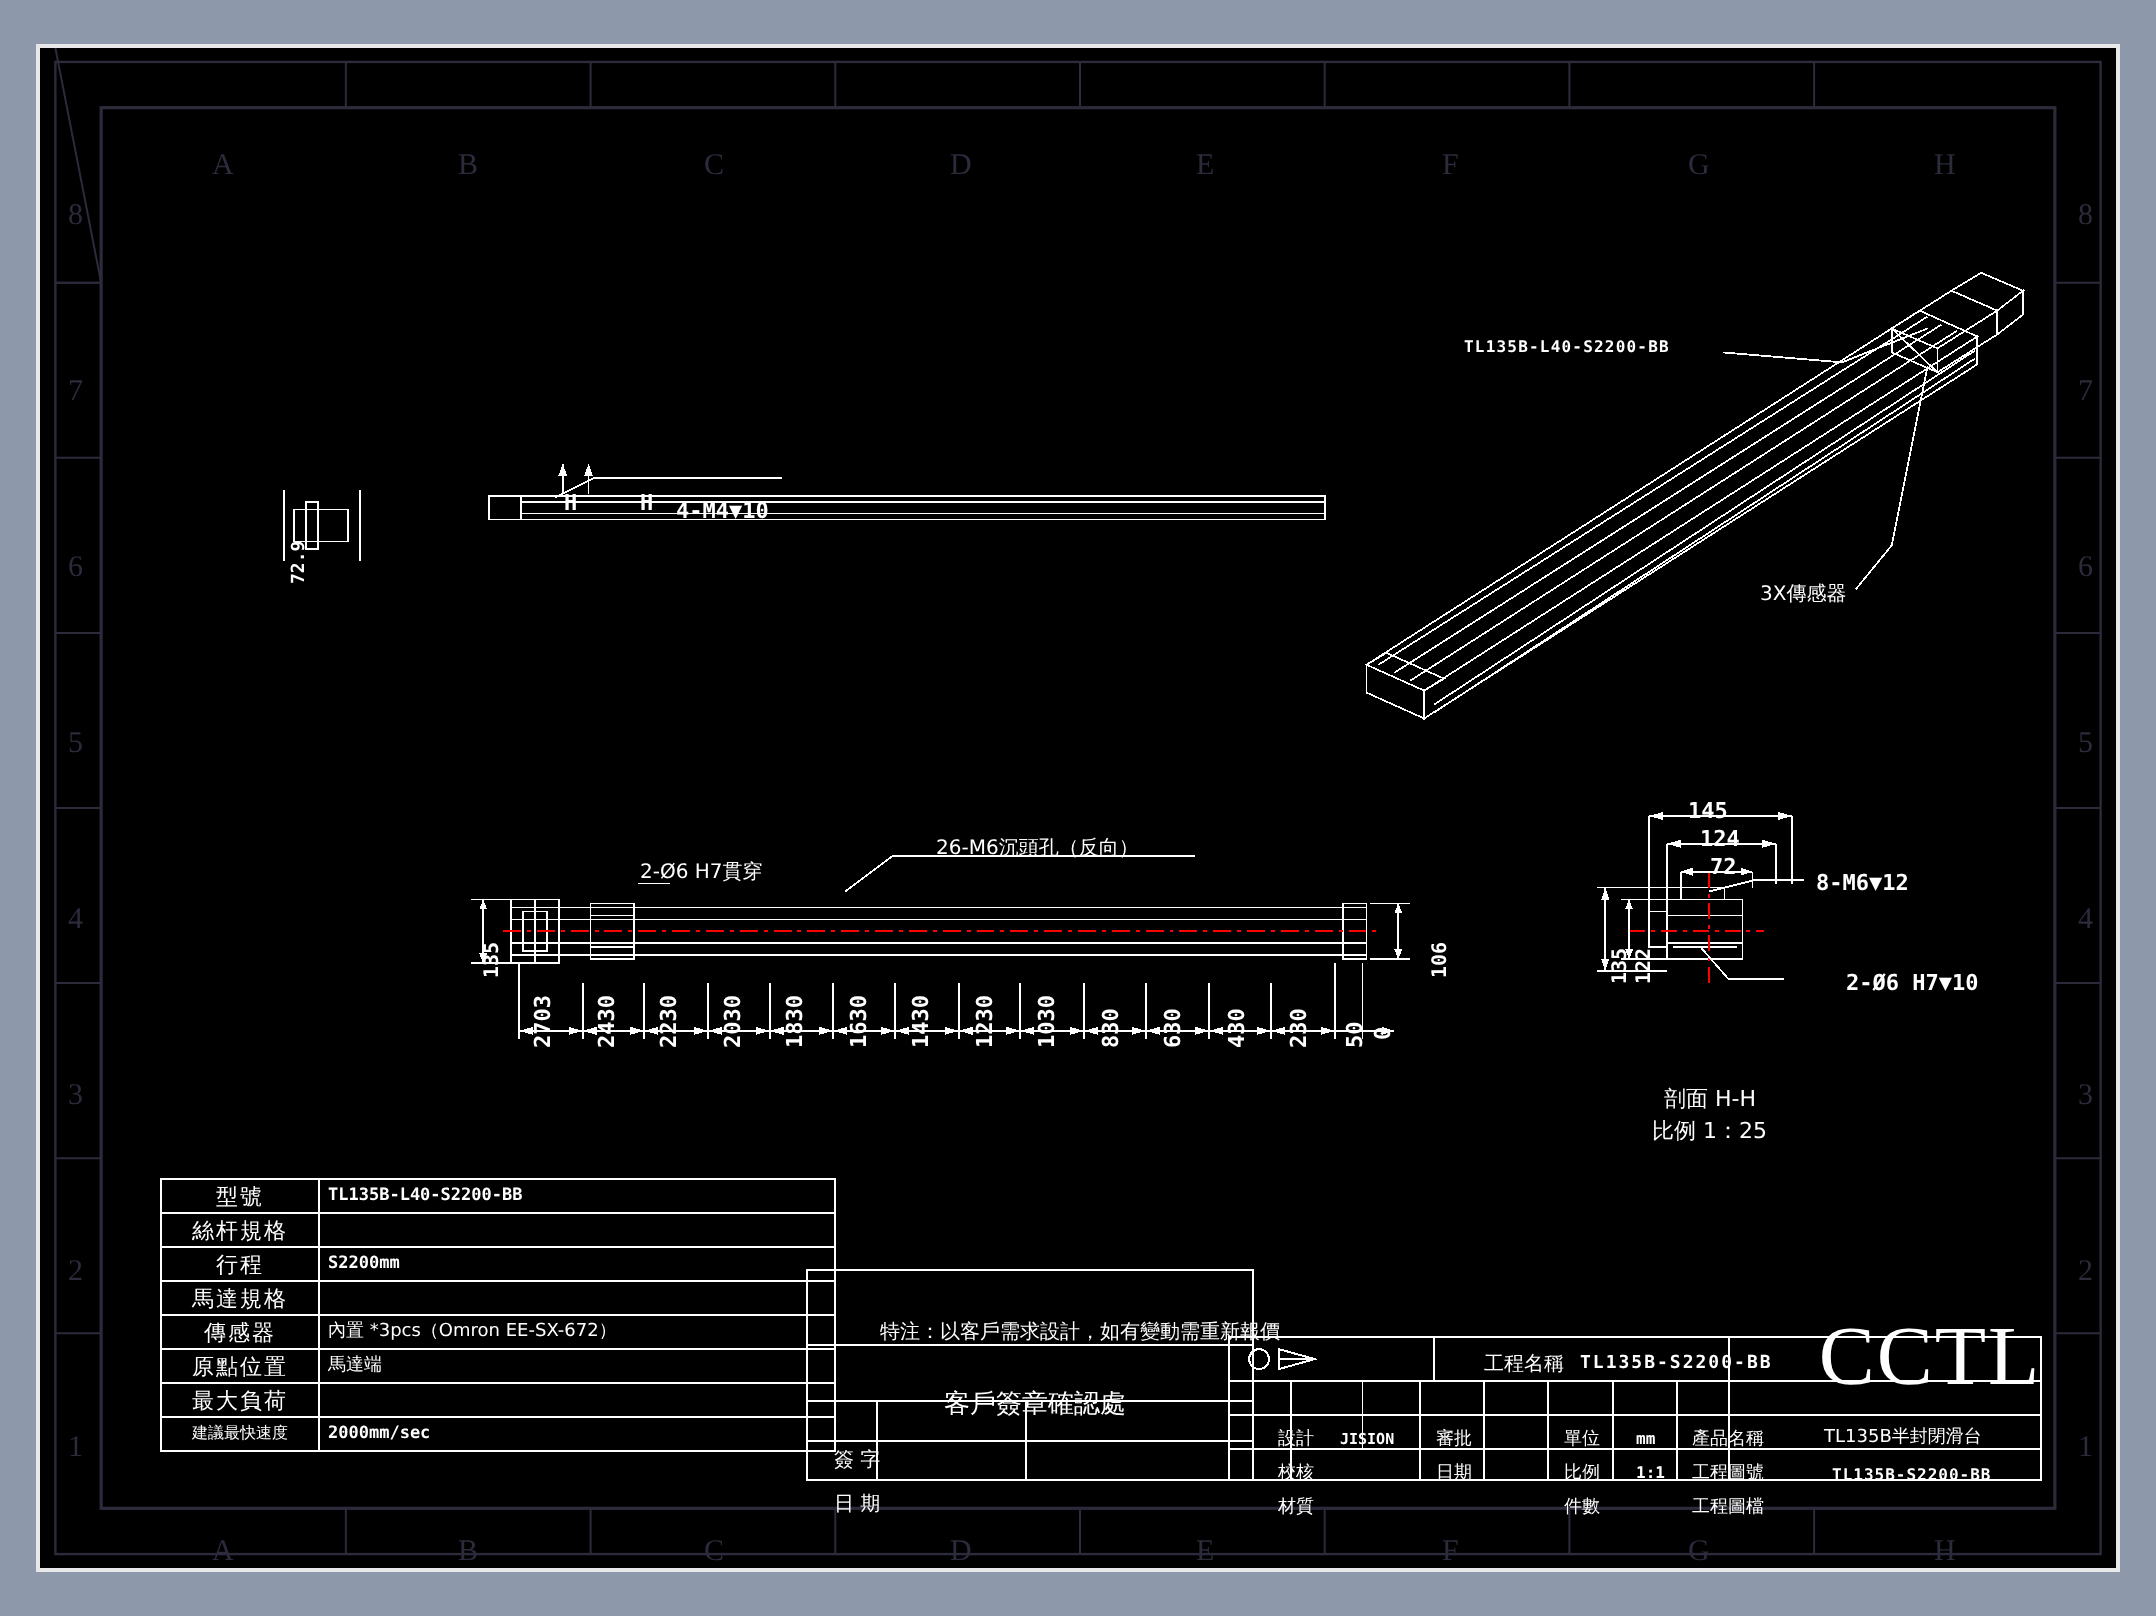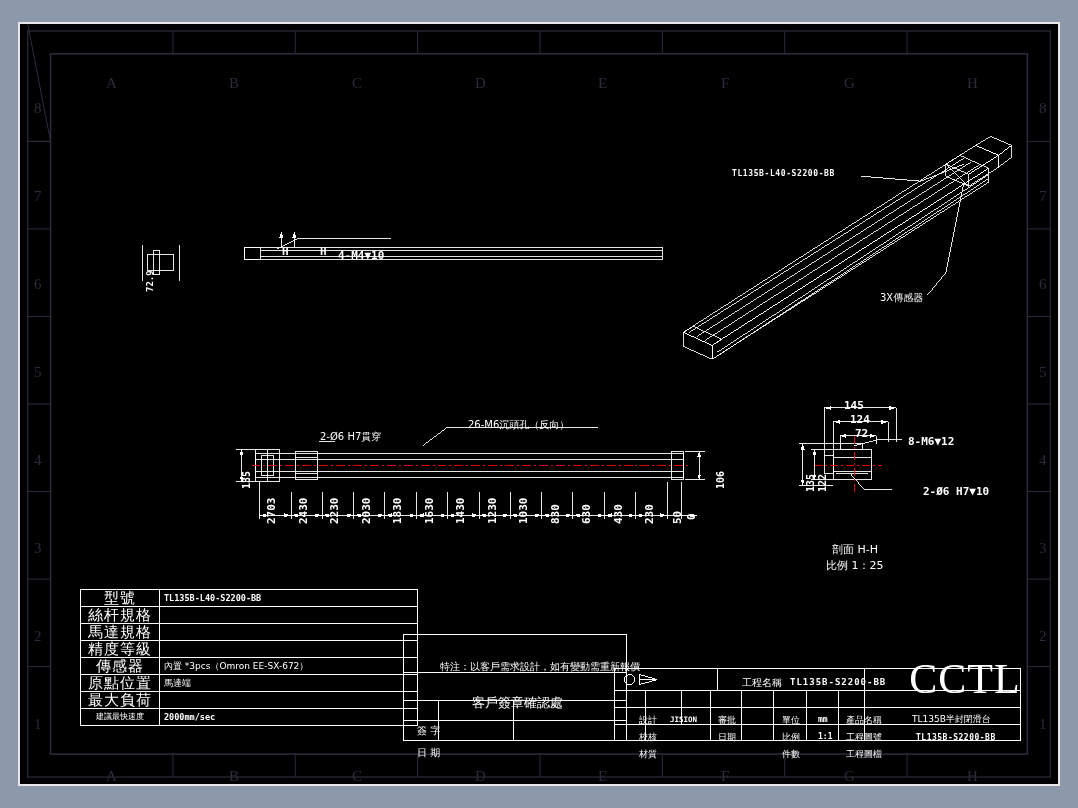--- a/index.html
+++ b/index.html
@@ -9,21 +9,21 @@
   .lbl{position:absolute;color:#fff;white-space:nowrap;line-height:1;}
   .zlbl{color:#2b2b3c;font-family:"Liberation Serif",serif;}
   .mono{font-family:"DejaVu Sans Mono","Liberation Mono",monospace;font-weight:bold;}
   .cjk{font-family:"DejaVu Sans","Liberation Sans",sans-serif;}
   .rot{transform:rotate(-90deg);transform-origin:left top;}
   
   table{border-collapse:collapse;position:absolute;color:#fff;}
   table td{border:1px solid #fff;padding:0;font-size:8px;line-height:1;color:#fff;}
   .spec{left:60px;top:565px;width:338px;}
   .spec td{height:16px;}
-  .spec .k{width:78px;text-align:center;font-size:15px;letter-spacing:1px;}
+  .spec .k{width:78px;text-align:center;font-size:11px;letter-spacing:1px;}
   .spec .v{padding-left:4px;font-size:8.5px;}
   .cctl{position:absolute;left:866px;top:633px;width:158px;height:44px;color:#fff;font-family:"Liberation Serif",serif;font-size:42px;letter-spacing:1px;text-align:center;line-height:44px;}
 </style>
 </head>
 <body>
 
 <div id="sheet">
 
   <svg class="cad" viewBox="0 0 1042 764">
 
@@ -395,25 +395,25 @@
     <tbody>
         <tr>
           <td class="k cjk">型號</td>
           <td class="v mono">TL135B-L40-S2200-BB</td>
         </tr>
     <tr>
           <td class="k cjk">絲杆規格</td>
           <td class="v mono"></td>
         </tr>
     <tr>
+          <td class="k cjk">行程</td>
+          <td class="v mono">S2200mm</td>
+        </tr>
+    <tr>
           <td class="k cjk">馬達規格</td>
-          <td class="v mono"></td>
-        </tr>
-    <tr>
-          <td class="k cjk">精度等級</td>
           <td class="v mono"></td>
         </tr>
     <tr>
           <td class="k cjk">傳感器</td>
           <td class="v cjk" style="font-size:9px;">內置 *3pcs（Omron EE-SX-672）</td>
         </tr>
     <tr>
           <td class="k cjk">原點位置</td>
           <td class="v cjk" style="font-size:9px;">馬達端</td>
         </tr>

